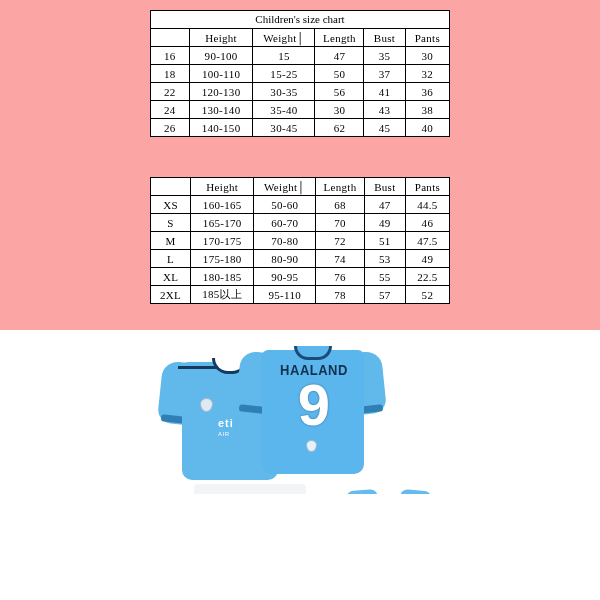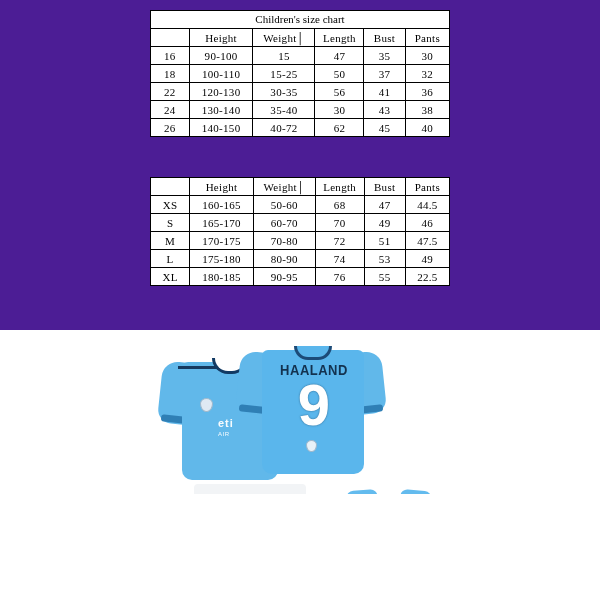--- a/index.html
+++ b/index.html
@@ -9,21 +9,21 @@
     width: 600px;
     height: 600px;
     background: #ffffff;
     font-family: "Liberation Serif", serif;
   }
   .page {
     position: relative;
     width: 600px;
     height: 494px;
     overflow: hidden;
-    background: #4c1d95;
+    background: #fca5a5;
   }
 
   
   .chart-wrap {
     position: absolute;
     left: 50%;
     transform: translateX(-50%);
   }
   table.size-chart {
     border-collapse: collapse;
@@ -386,21 +386,21 @@
           <td>24</td>
           <td>130-140</td>
           <td>35-40</td>
           <td>30</td>
           <td>43</td>
           <td>38</td>
         </tr>
         <tr>
           <td>26</td>
           <td>140-150</td>
-          <td>40-72</td>
+          <td>30-45</td>
           <td>62</td>
           <td>45</td>
           <td>40</td>
         </tr>
       </tbody>
     </table>
   </div>
 
   <div class="chart-wrap" style="top:177px;">
     <table class="size-chart">
@@ -455,20 +455,28 @@
           <td>53</td>
           <td>49</td>
         </tr>
         <tr>
           <td>XL</td>
           <td>180-185</td>
           <td>90-95</td>
           <td>76</td>
           <td>55</td>
           <td>22.5</td>
+        </tr>
+        <tr>
+          <td>2XL</td>
+          <td>185以上</td>
+          <td>95-110</td>
+          <td>78</td>
+          <td>57</td>
+          <td>52</td>
         </tr>
       </tbody>
     </table>
   </div>
 
   <div class="photo">
     <div class="kit">
 
       <div class="shirt shirt-front">
         <div class="sleeveL"></div>

